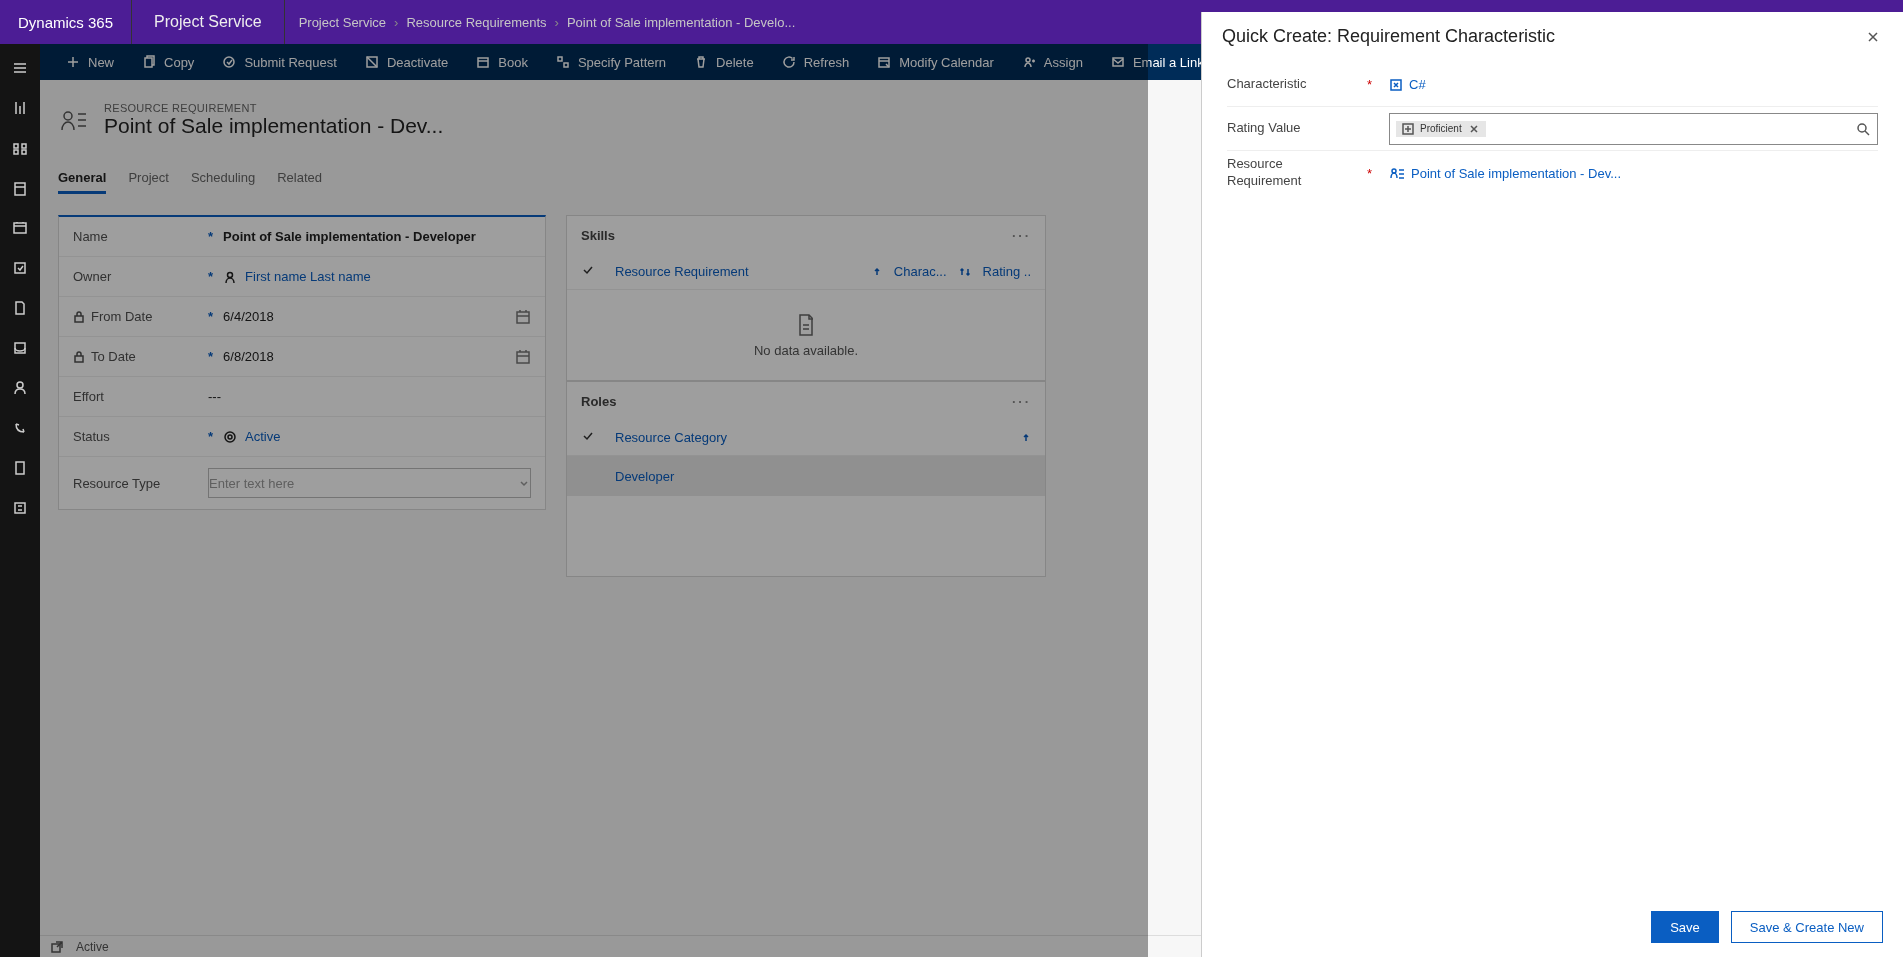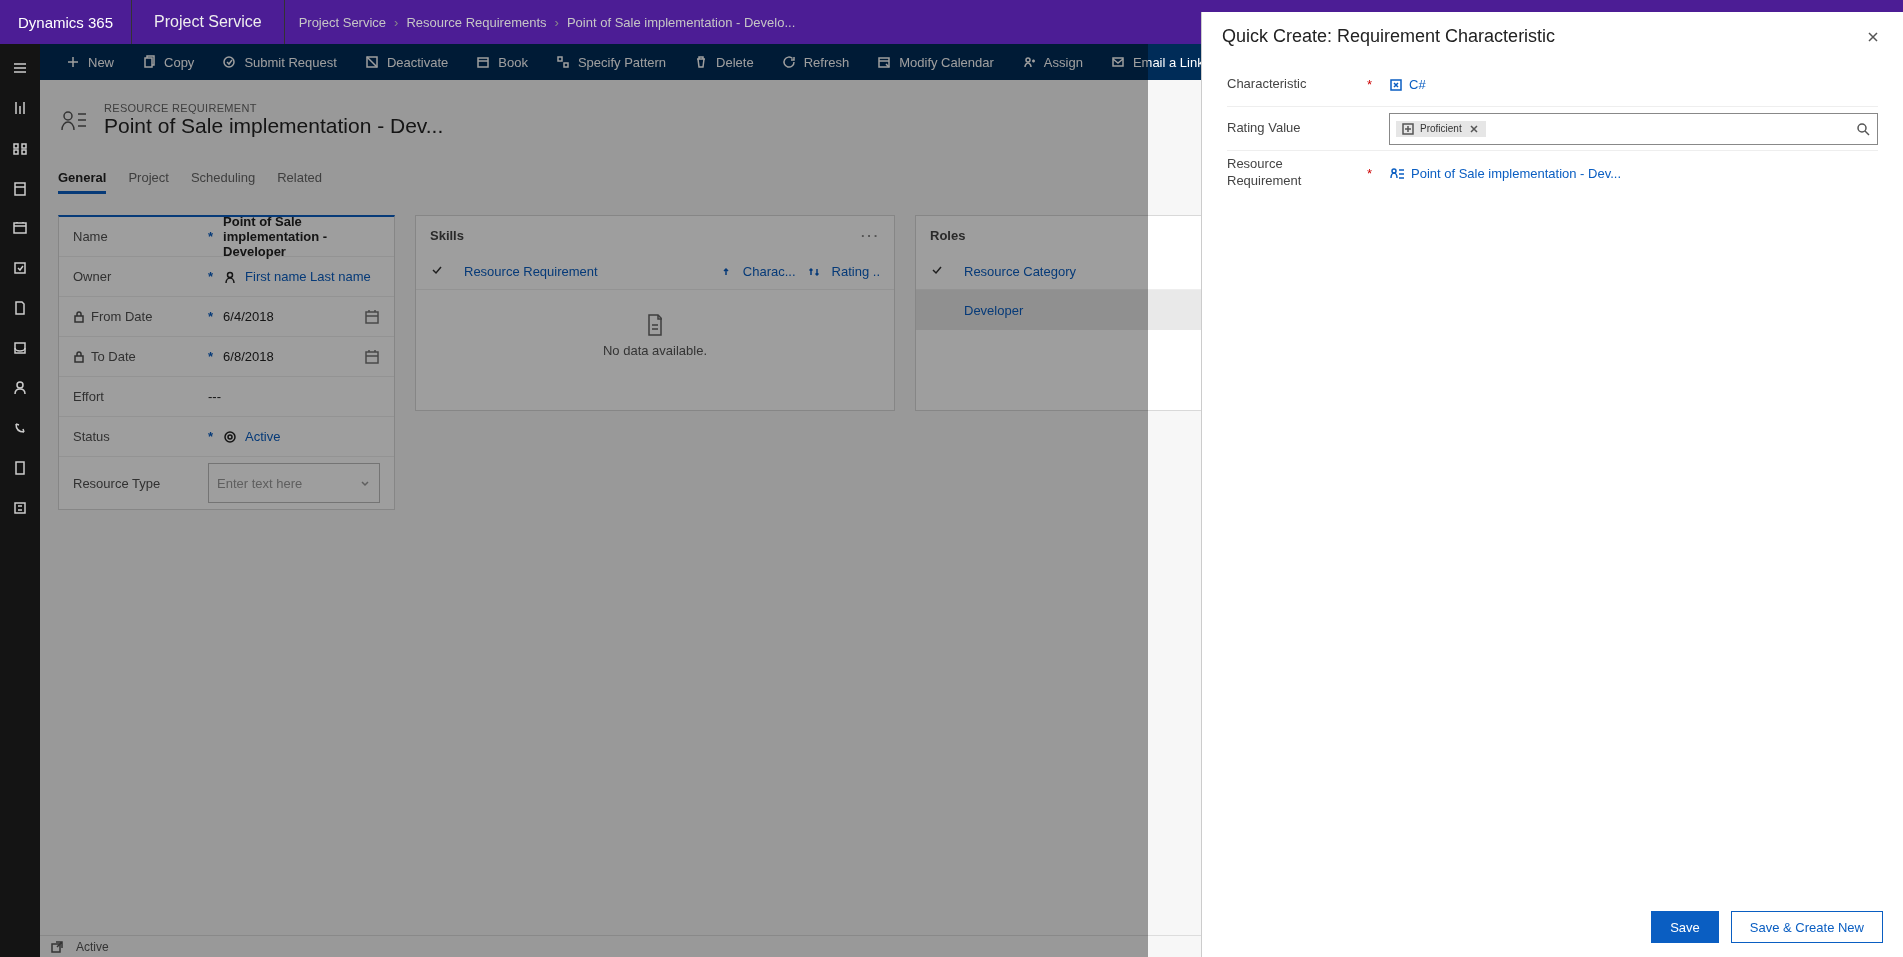--- a/index.html
+++ b/index.html
@@ -27,22 +27,22 @@
 .panels{display:flex;gap:20px;padding:20px 18px;align-items:flex-start}
 .card{background:#fff;border:1px solid #d9d9d9}
 .card.form{width:488px;border-top:2px solid #0a5ec2}
 .fldrow{display:flex;align-items:center;height:40px;border-bottom:1px solid #eee;padding:0 14px;gap:10px}
 .fldrow:last-child{border-bottom:none}
 .fldlbl{width:125px;color:#505050;font-size:13px;display:flex;align-items:center;gap:6px}
 .flddot{color:#0a5ec2;font-weight:bold}
 .fldval{flex:1;color:#222;font-size:13px;display:flex;align-items:center;gap:8px}
 .fldval .link{color:#0a5ec2}
 .fldval .datebtn{margin-left:auto;color:#777}
-.sel{flex:1;height:40px;border:1px solid #bbb;display:flex;align-items:center;padding:0 8px;color:#999;justify-content:space-between}
-.col2{display:flex;flex-direction:row;gap:20px;flex:1}
+.sel{flex:1;height:30px;border:1px solid #bbb;display:flex;align-items:center;padding:0 0;color:#999;justify-content:space-between}
+.col2{display:flex;flex-direction:column;flex:1}
 .sub-card{background:#fff;border:1px solid #d9d9d9;width:480px}
 .sub-card .sh{display:flex;align-items:center;height:38px;padding:0 14px;font-size:13px;font-weight:600;color:#444;justify-content:space-between}
 .sh .dots{color:#888;letter-spacing:2px;cursor:pointer}
 .tbl-head{display:flex;align-items:center;height:36px;padding:0 14px;border-bottom:1px solid #eee;color:#0a5ec2;font-size:13px;gap:12px}
 .tbl-head .chk{width:22px;color:#333}
 .th{flex:1;display:flex;align-items:center;gap:4px;cursor:pointer}
 .th.sm{flex:0 0 auto}
 .no-data{height:90px;display:flex;flex-direction:column;align-items:center;justify-content:center;gap:6px;color:#555}
 .no-data svg{width:20px;height:24px;color:#666}
 .tbl-row{display:flex;align-items:center;height:40px;padding:0 14px;background:#e9e9e9;color:#0a5ec2;gap:12px}

